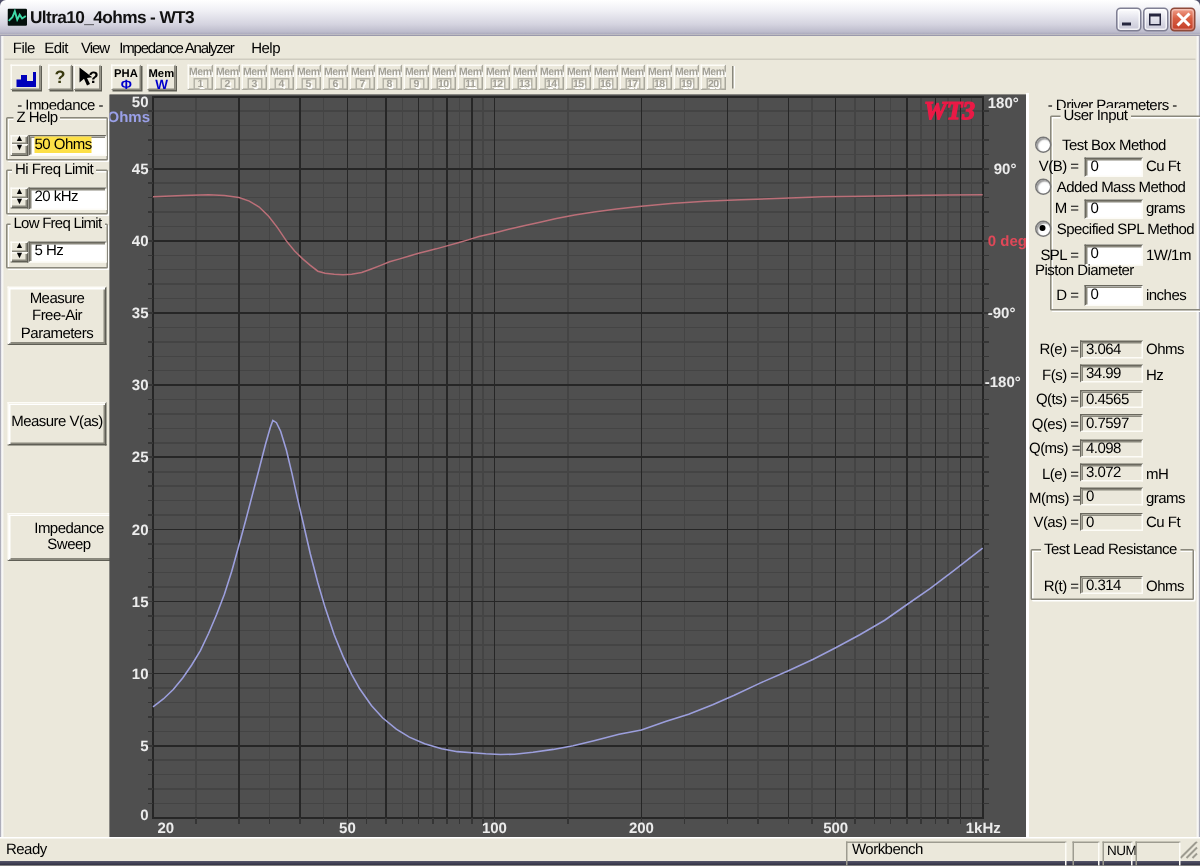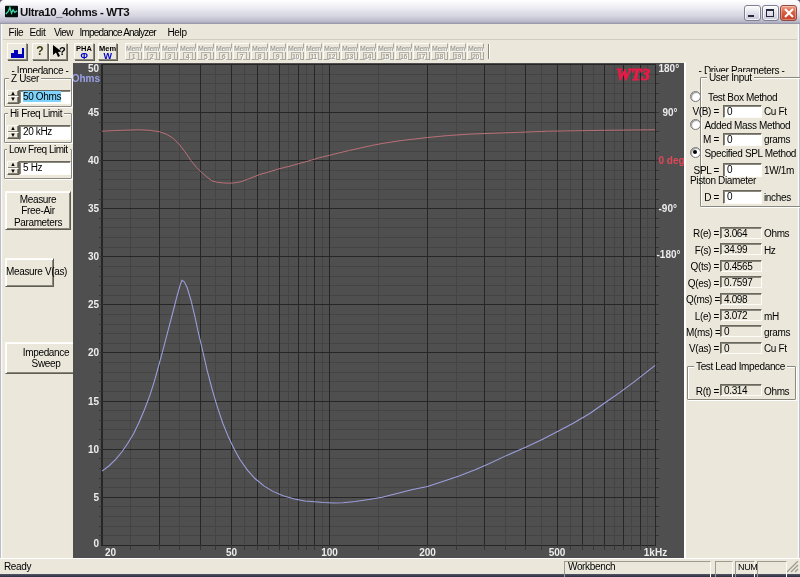--- a/index.html
+++ b/index.html
@@ -166,45 +166,45 @@
     </div>
     <div class="tb tbd" style="left:464px;width:17px">
       <div class="memtxt" style="margin-top:1px">Mem</div>
       <div class="memnum">20</div>
     </div>
  <div class="tsep" style="left:485px"></div>
 </div>
 <div class="abs" id="lpanel">
  <div style="position:absolute;top:3px;width:74px;text-align:center">- Impedance -</div>
  <div class="grp" style="left:1px;top:16px;width:68px;height:29px">
-      <span class="grplbl" style="left:4px">Z User</span>
+      <span class="grplbl" style="left:4px">Z Help</span>
     </div>
  <div class="spin" style="left:4px;top:27.7px">
       <div class="spinb">▲</div>
       <div class="spinb" style="margin-top:-1px">▼</div>
     </div>
- <div class="fld" style="left:16px;top:27.7px;width:52px;height:14px"><span style="background:#7dd3fc">50 Ohms</span></div>
+ <div class="fld" style="left:16px;top:27.7px;width:52px;height:14px"><span style="background:#fde047">50 Ohms</span></div>
  <div class="grp" style="left:1px;top:51px;width:68px;height:30px">
       <span class="grplbl" style="left:3px">Hi Freq Limit</span>
     </div>
  <div class="spin" style="left:4px;top:63px">
       <div class="spinb">▲</div>
       <div class="spinb" style="margin-top:-1px">▼</div>
     </div>
  <div class="fld" style="left:16px;top:63px;width:52px;height:14.5px">20 kHz</div>
  <div class="grp" style="left:1px;top:87px;width:68px;height:30px">
       <span class="grplbl" style="left:2px;letter-spacing:-0.5px">Low Freq Limit</span>
     </div>
  <div class="spin" style="left:4px;top:99px">
       <div class="spinb">▲</div>
       <div class="spinb" style="margin-top:-1px">▼</div>
     </div>
  <div class="fld" style="left:16px;top:99px;width:52px;height:14px">5 Hz</div>
  <div class="btn3d" style="left:2px;top:128.5px;width:66px;height:39px;padding-top:2px;line-height:11.5px">Measure<br>Free-Air<br>Parameters</div>
- <div class="btn3d" style="left:2px;top:196px;width:49px;height:29px;line-height:26px">Measure V(as)</div>
+ <div class="btn3d" style="left:2px;top:206px;width:66px;height:29px;line-height:26px">Measure V(as)</div>
  <div class="btn3d" style="left:2px;top:279.5px;width:82px;height:32px;padding-top:4px;line-height:11.5px">Impedance<br>Sweep</div>
 </div>
 <div class="abs" id="chart">
     <svg width="611" height="495" style="position:absolute;left:0;top:0">
 <rect x="0" y="0" width="611" height="495" fill="#4f4f4f"></rect>
 <g stroke="#444444" stroke-width="1" shape-rendering="crispEdges">
         <line x1="57.7" y1="1.4" x2="57.7" y2="482.3"></line>
         <line x1="106.7" y1="1.4" x2="106.7" y2="482.3"></line>
         <line x1="142.8" y1="1.4" x2="142.8" y2="482.3"></line>
         <line x1="171.4" y1="1.4" x2="171.4" y2="482.3"></line>
@@ -495,21 +495,21 @@
     <div class="rlab rr" style="left:0px;top:248.5px;width:33px">L(e) =</div>
     <div class="fld fldg" style="left:34px;top:247.0px;width:42px;height:12px">3.072</div>
     <div class="rlab" style="left:78px;top:248.5px">mH</div>
     <div class="rlab rr" style="left:0px;top:264.9px;width:33px">M(ms) =</div>
     <div class="fld fldg" style="left:34px;top:263.4px;width:42px;height:12px">0</div>
     <div class="rlab" style="left:78px;top:264.9px">grams</div>
     <div class="rlab rr" style="left:0px;top:281.3px;width:33px">V(as) =</div>
     <div class="fld fldg" style="left:34px;top:279.8px;width:42px;height:12px">0</div>
     <div class="rlab" style="left:78px;top:281.3px">Cu Ft</div>
  <div class="grp" style="left:1px;top:304px;width:109px;height:34px">
-      <span class="grplbl" style="left:6px">Test Lead Impedance</span>
+      <span class="grplbl" style="left:6px">Test Lead Resistance</span>
     </div>
  <div class="rlab rr" style="left:0px;top:323.5px;width:33px">R(t) =</div>
     <div class="fld fldg" style="left:34px;top:322px;width:42px;height:12px">0.314</div>
     <div class="rlab" style="left:78px;top:323.5px">Ohms</div>
 </div>
 <div class="abs" id="sbar">
  <div style="position:absolute;left:4px;top:2px">Ready</div>
  <div class="spanel" style="left:564px;width:147px">Workbench</div>
  <div class="spanel" style="left:715px;width:18px"></div>
  <div class="spanel" style="left:735px;width:20px;font-size:9px;padding:0 2px">NUM</div>

